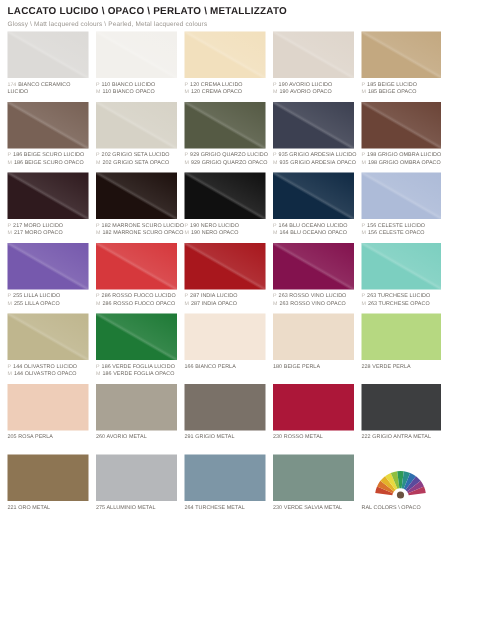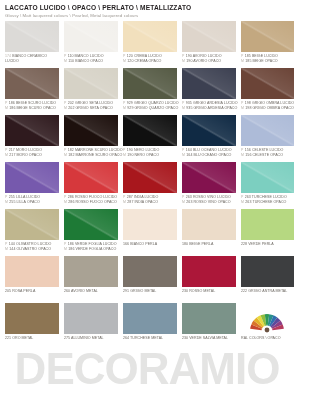--- a/index.html
+++ b/index.html
@@ -151,23 +151,20 @@
 </head>
 <body>
 
 <div class="page">
 
   <div class="header">
     <div class="title">LACCATO LUCIDO \ OPACO \ PERLATO \ METALLIZZATO</div>
     <div class="subtitle">Glossy \ Matt lacquered colours \ Pearled, Metal lacquered colours</div>
   </div>
 
-  <div class="watermark">
-    <span>DECORAMIO</span>
-  </div>
 
   <div class="grid" id="swatch-grid">
       <div class="row">
         <div class="cell">
           <div class="swatch gloss" style="background: rgb(220, 218, 215);"></div>
           <div class="labels">
             <div class="lbl">
               <span class="code">174</span>
               <span class="name">BIANCO CERAMICO</span>
             </div>

